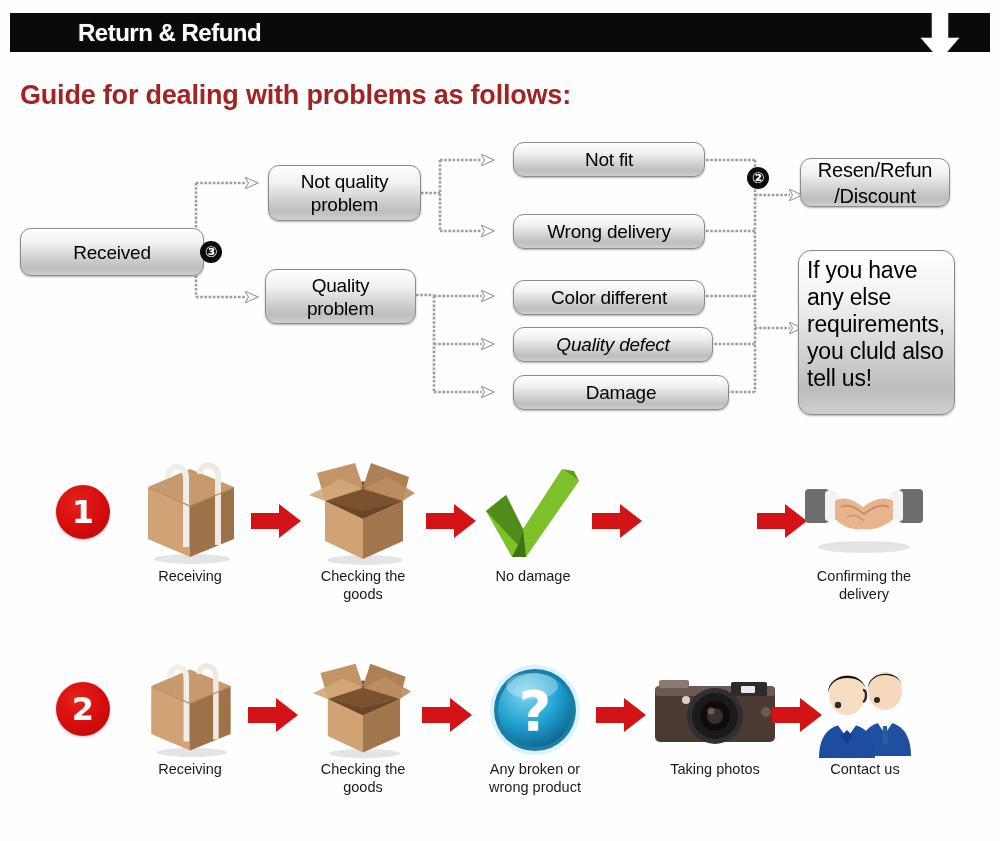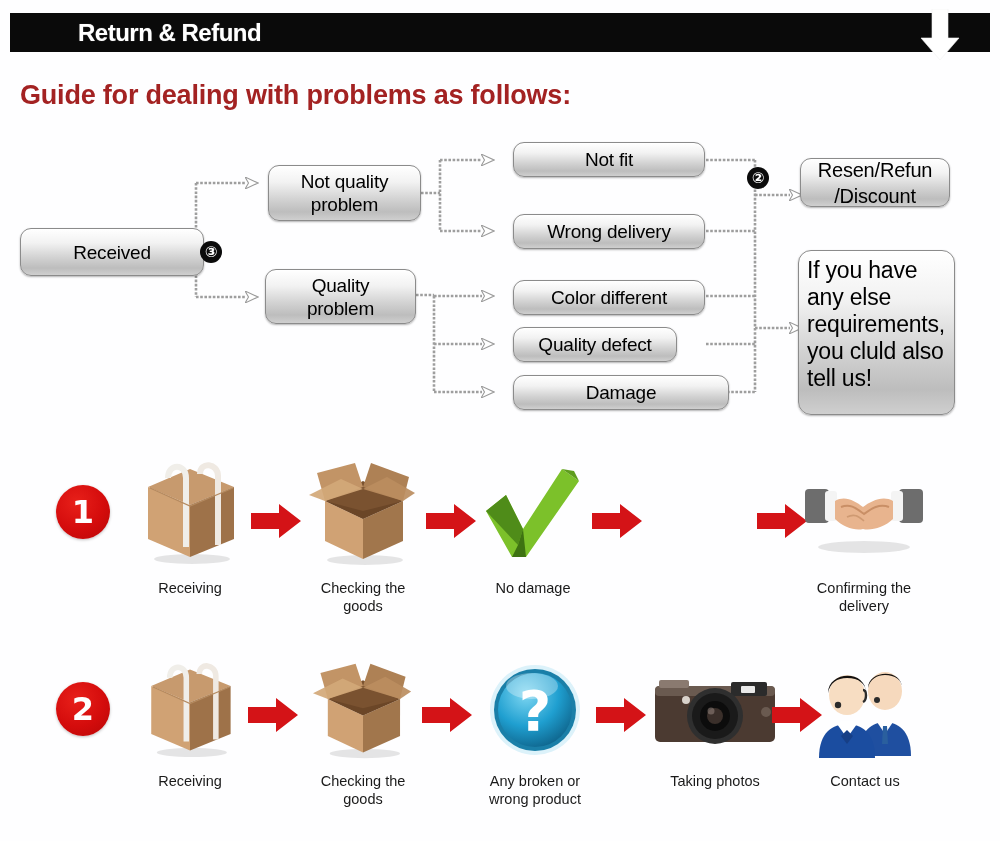--- a/index.html
+++ b/index.html
@@ -88,21 +88,21 @@
     background: radial-gradient(circle at 38% 32%, #e8201a 0%, #d40c0c 55%, #b70707 100%);
     color: #fff;
     font-size: 32px; font-weight: bold;
     display: flex; align-items: center; justify-content: center;
     box-shadow: 0 1px 3px rgba(0,0,0,.25);
     font-family: "DejaVu Sans", sans-serif;
   }
   .cell { position: absolute; text-align: center; }
   .cell .art { position: relative; height: 112px; display: flex; align-items: flex-end; justify-content: center; }
   .cell .cap {
-    margin-top: 12px;
+    margin-top: 0;
     font-size: 14.5px; color: #1a1a1a; line-height: 18px;
     letter-spacing: 0px;
   }
   .arrow-r { position: absolute; width: 56px; height: 40px; }
 </style>
 </head>
 <body>
 
 <div id="page">
 
@@ -176,21 +176,21 @@
     </div>
 
     <div class="node" style="left:513px; top:280px; width:192px; height:35px;">
       <span>Color different</span>
     </div>
 
     <div class="node" style="left:513px; top:214px; width:192px; height:35px;">
       <span>Wrong delivery</span>
     </div>
 
-    <div class="node" style="left:513px; top:327px; width:164px; height:35px;">
+    <div class="node" style="left:513px; top:327px; width:200px; height:35px;font-style:italic;">
       <span>Quality defect</span>
     </div>
 
     <div class="node" style="left:513px; top:375px; width:216px; height:35px;">
       <span>Damage</span>
     </div>
 
     <div class="badge" style="left:747px; top:167px;">②</div>
 
     <div class="node two-line" style="left:800px; top:158px; width:150px; height:49px; white-space:pre-line; font-size:20px; line-height:26px;">

